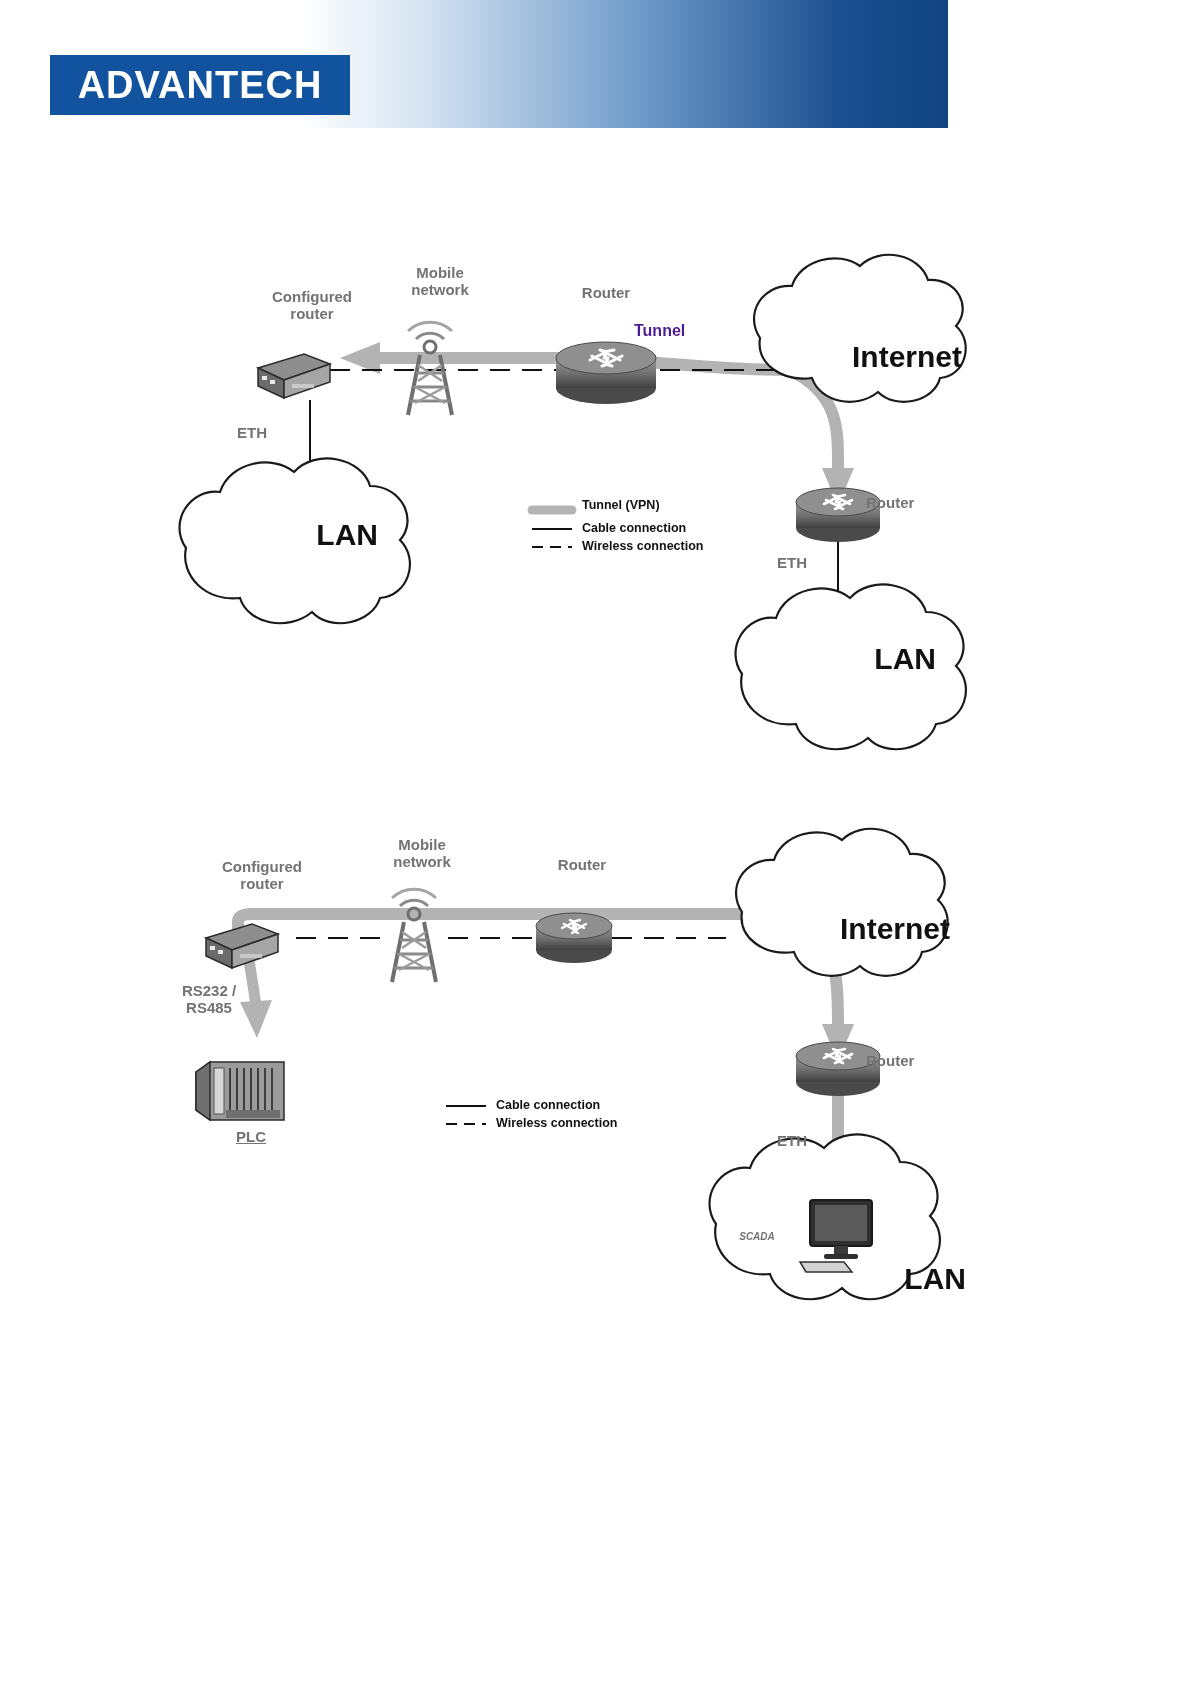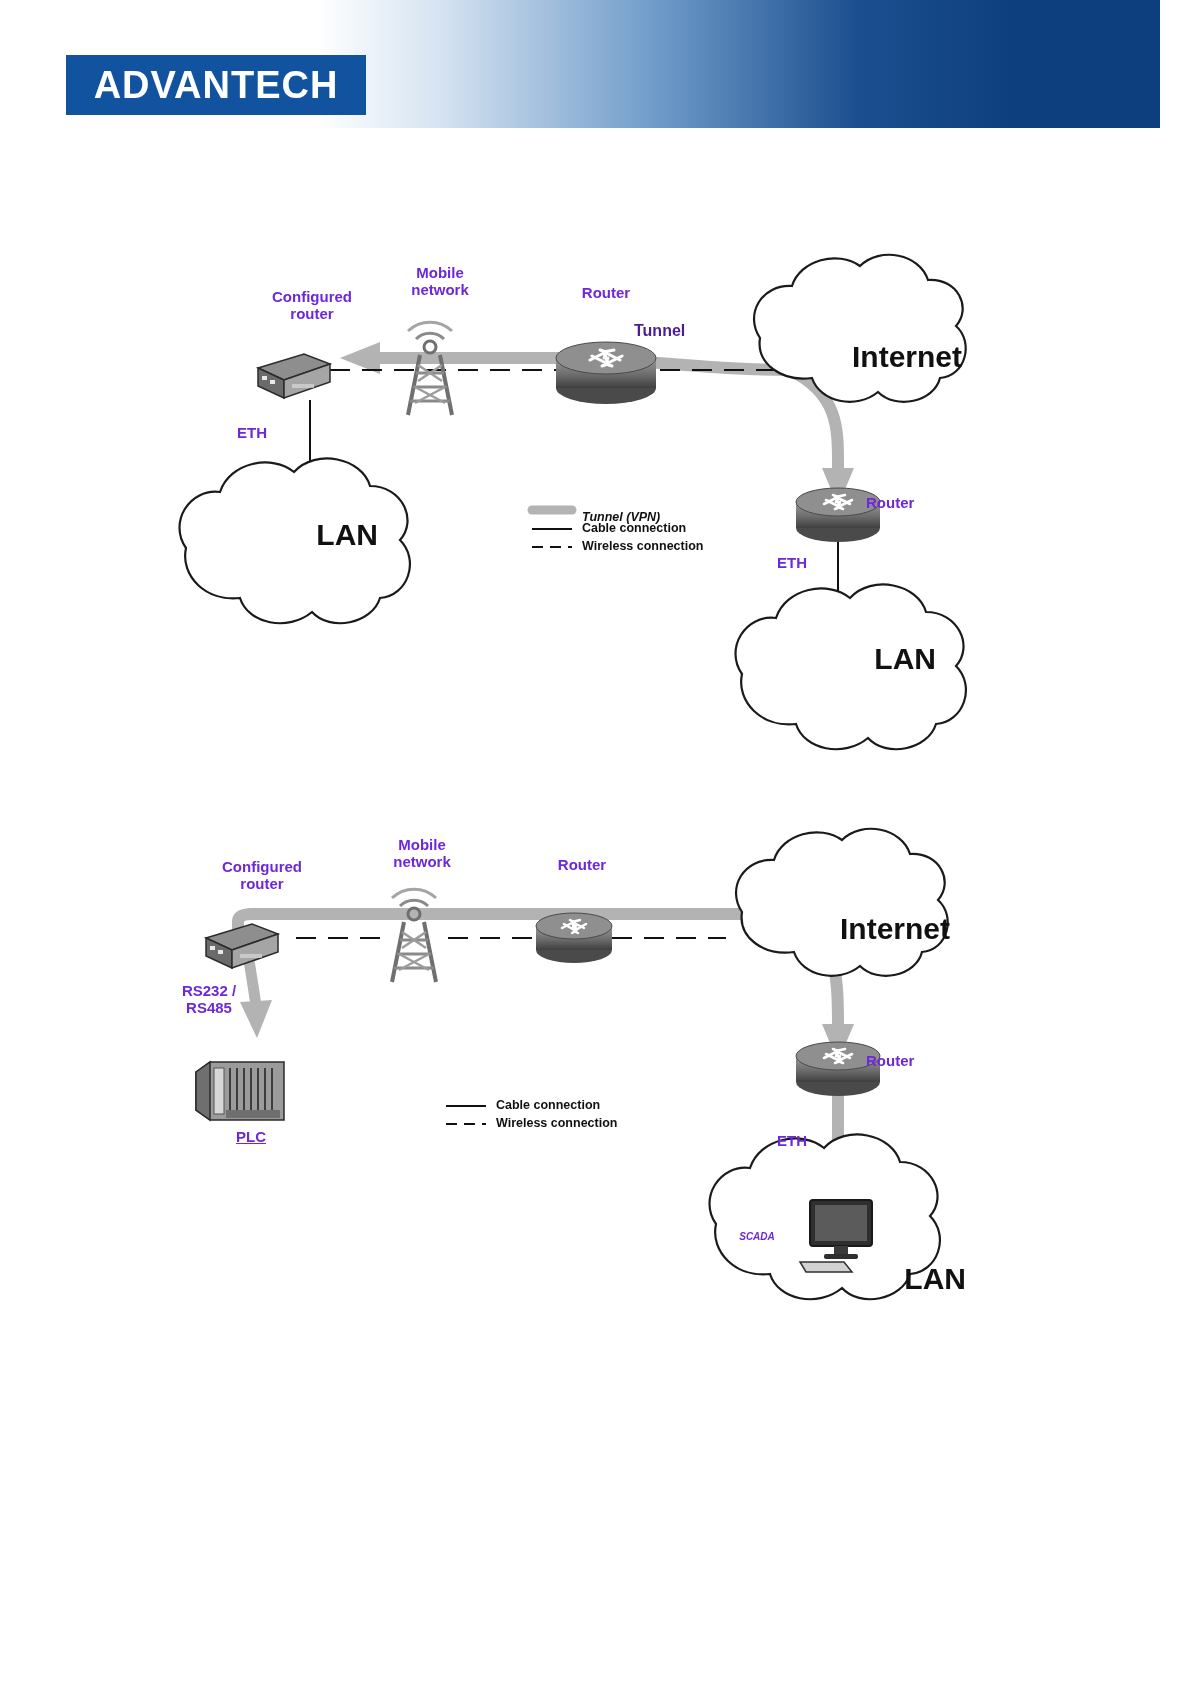--- a/index.html
+++ b/index.html
@@ -12,22 +12,22 @@
     height: 1685px;
     position: relative;
     font-family: "Liberation Sans", sans-serif;
     color: #000;
     overflow: hidden;
   }
 
   
   #header-band {
     position: absolute;
-    left: 16px; top: 0;
-    width: 1144px;
+    left: 0; top: 0;
+    width: 948px;
     height: 128px;
     background: linear-gradient(to right,
        #ffffff 0px, #ffffff 300px,
        #d7e4f2 420px,
        #6f9bc9 640px,
        #1c4f8f 840px,
        #0d3f7e 1000px,
        #0d3f7e 1192px);
   }
   #logo-box {
@@ -47,21 +47,21 @@
     font-family: "Liberation Sans", sans-serif;
   }
 
   
   .lbl {
     position: absolute;
     font-weight: bold;
     font-size: 15px;
     line-height: 17px;
     text-align: center;
-    color: #6d28d9;
+    color: #737373;
     white-space: pre-line;
   }
   .cloudtext {
     position: absolute;
     font-size: 30px;
     font-weight: bold;
     color: #111;
     text-align: right;
   }
   .tunnel-label {
@@ -230,21 +230,21 @@
 network</div>
   <div class="lbl" style="left:536px; top:54px; width:140px;">Router</div>
   <div class="tunnel-label" style="left:634px; top:92px;">Tunnel</div>
   <div class="cloudtext" style="left:752px; top:110px; width:210px;">Internet</div>
   <div class="lbl" style="left:866px; top:264px; width:120px; text-align:left;">Router</div>
   <div class="lbl" style="left:212px; top:194px; width:80px;">ETH</div>
   <div class="lbl" style="left:752px; top:324px; width:80px;">ETH</div>
   <div class="cloudtext" style="left:218px; top:288px; width:160px;">LAN</div>
   <div class="cloudtext" style="left:776px; top:412px; width:160px;">LAN</div>
 
-  <div class="legend-text" style="left:582px; top:280px;font-style:italic;">Tunnel (VPN)</div>
+  <div class="legend-text" style="left:582px; top:268px;">Tunnel (VPN)</div>
   <div class="legend-text" style="left:582px; top:291px;">Cable connection</div>
   <div class="legend-text" style="left:582px; top:309px;">Wireless connection</div>
 </div>
 
 <div class="diagram" id="diagram-2" style="top:830px; width:1192px; height:560px;">
 
   <svg class="layer" width="1192" height="560">
     <defs>
       <linearGradient id="devgrad2" x1="0" y1="0" x2="0" y2="1">
         <stop offset="0%" stop-color="#9a9a9a"></stop>

